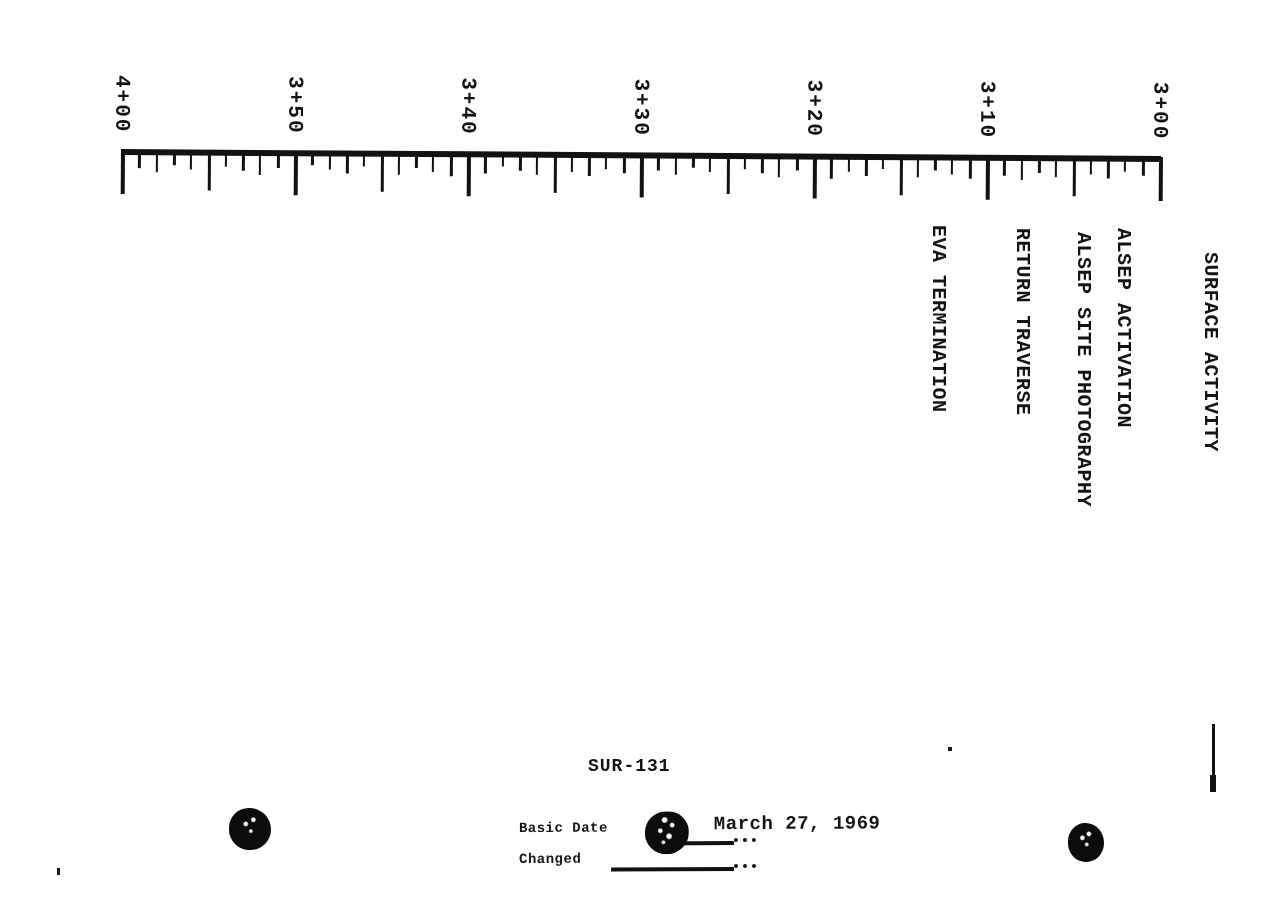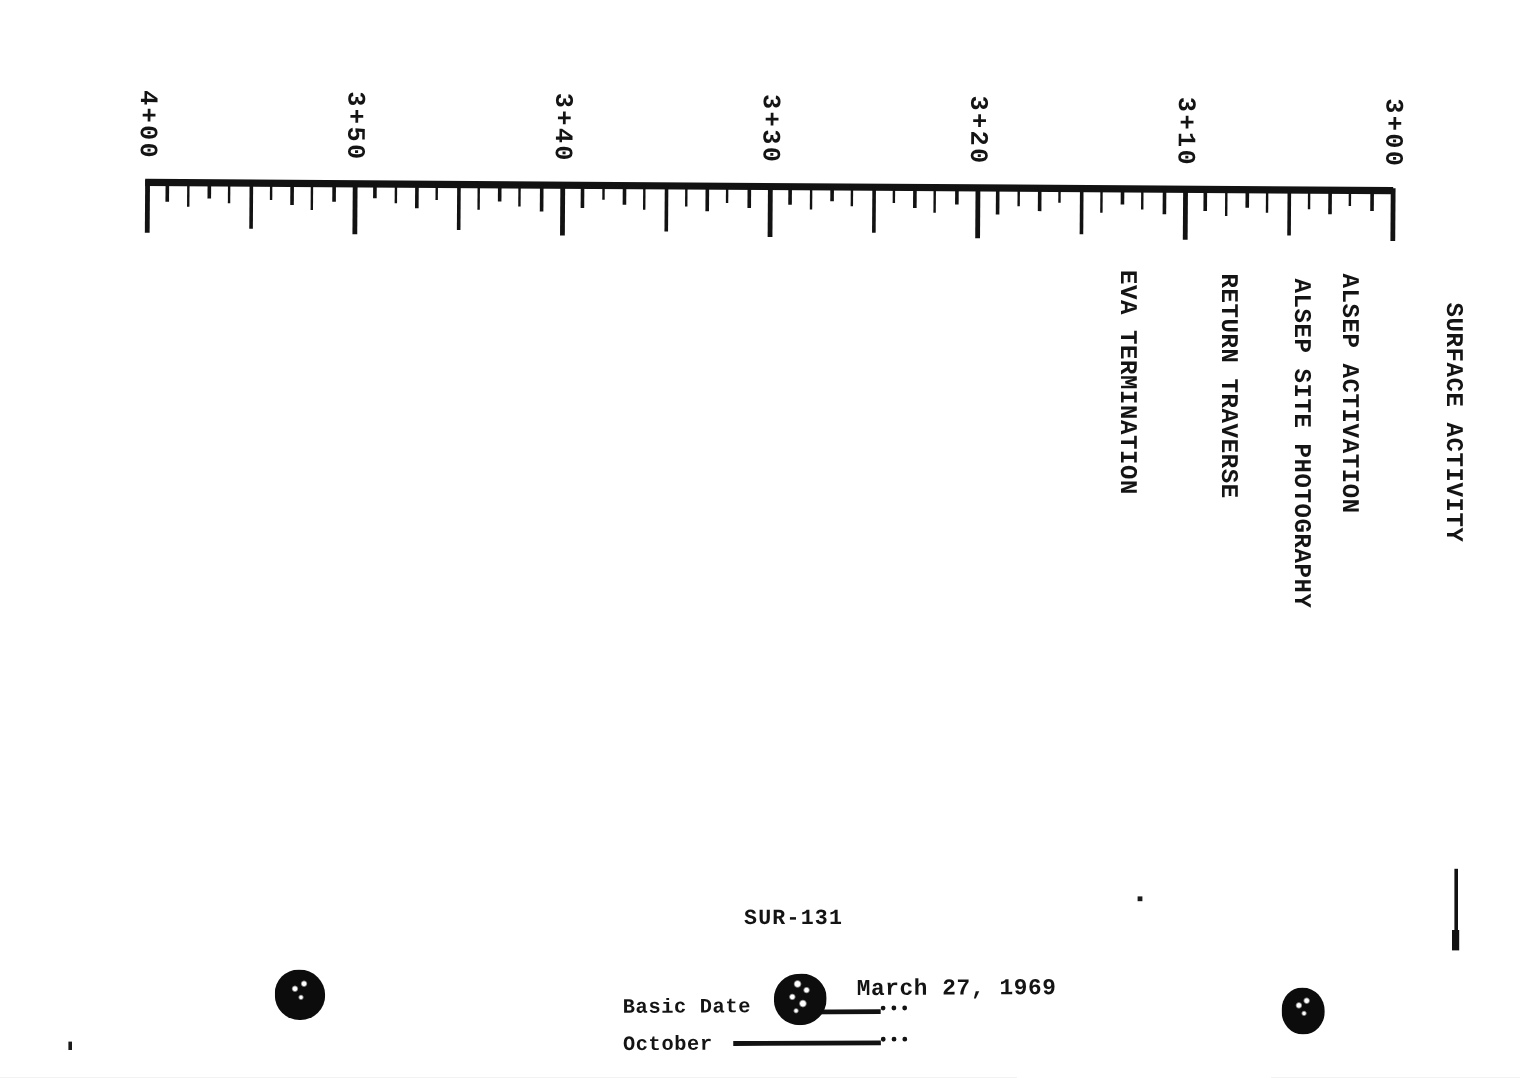--- a/index.html
+++ b/index.html
@@ -23,24 +23,24 @@
   }
 
   
   .vlabel {
     position:absolute; white-space:nowrap;
     transform:rotate(90deg); transform-origin:0 0;
     font-size:20px; line-height:20px; font-weight:bold; letter-spacing:0.5px;
   }
 
   
-  .sur-num { position:absolute; left:620px; top:756px; font-size:18px; font-weight:bold; letter-spacing:1px; }
+  .sur-num { position:absolute; left:588px; top:756px; font-size:18px; font-weight:bold; letter-spacing:1px; }
   .footer-group { position:absolute; left:0; top:0; width:1267px; height:898px;
     transform:rotate(-0.25deg); transform-origin:520px 860px; }
-  .footer-label { position:absolute; font-size:17px; font-weight:bold; letter-spacing:0.5px;margin-top:11px; }
+  .footer-label { position:absolute; font-size:14px; font-weight:bold; letter-spacing:0.5px; }
   .date-value { position:absolute; left:714px; top:814px; font-size:19px; font-weight:bold; letter-spacing:0.5px; }
   .blank-line { position:absolute; height:4px; background:#121212; }
   .blank-line-tail { position:absolute; height:0; border-bottom:4px dotted #121212; }
 
   
   .punch {
     position:absolute; border-radius:48% 52% 50% 50%;
     background:
       radial-gradient(circle at 58% 28%, #fff 1.5px, rgba(255,255,255,0) 3px),
       radial-gradient(circle at 40% 38%, #fff 1.5px, rgba(255,255,255,0) 3px),
@@ -144,21 +144,21 @@
   <div class="vlabel" style="left:1133px; top:228px;">ALSEP ACTIVATION</div>
   <div class="vlabel" style="left:1220px; top:252px;">SURFACE ACTIVITY</div>
 
   <div class="sur-num">SUR-131</div>
 
   <div class="footer-group">
     <div class="footer-label" style="left:519px; top:820px;">Basic Date</div>
     <div class="date-value">March 27, 1969</div>
     <div class="blank-line" style="left:656px; top:842px; width:78px;"></div>
     <div class="blank-line-tail" style="left:734px; top:839px; width:22px;"></div>
-    <div class="footer-label" style="left:519px; top:851px;">October</div>
+    <div class="footer-label" style="left:519px; top:851px;">Changed</div>
     <div class="blank-line" style="left:611px; top:868px; width:123px;"></div>
     <div class="blank-line-tail" style="left:734px; top:865px; width:22px;"></div>
     <div class="stamp"></div>
   </div>
 
   <div class="punch" style="left:229px; top:808px; width:42px; height:42px;"></div>
   <div class="punch" style="left:1068px; top:823px; width:36px; height:39px;"></div>
   <div class="edge-mark-thin"></div>
   <div class="edge-mark-thick"></div>
 

